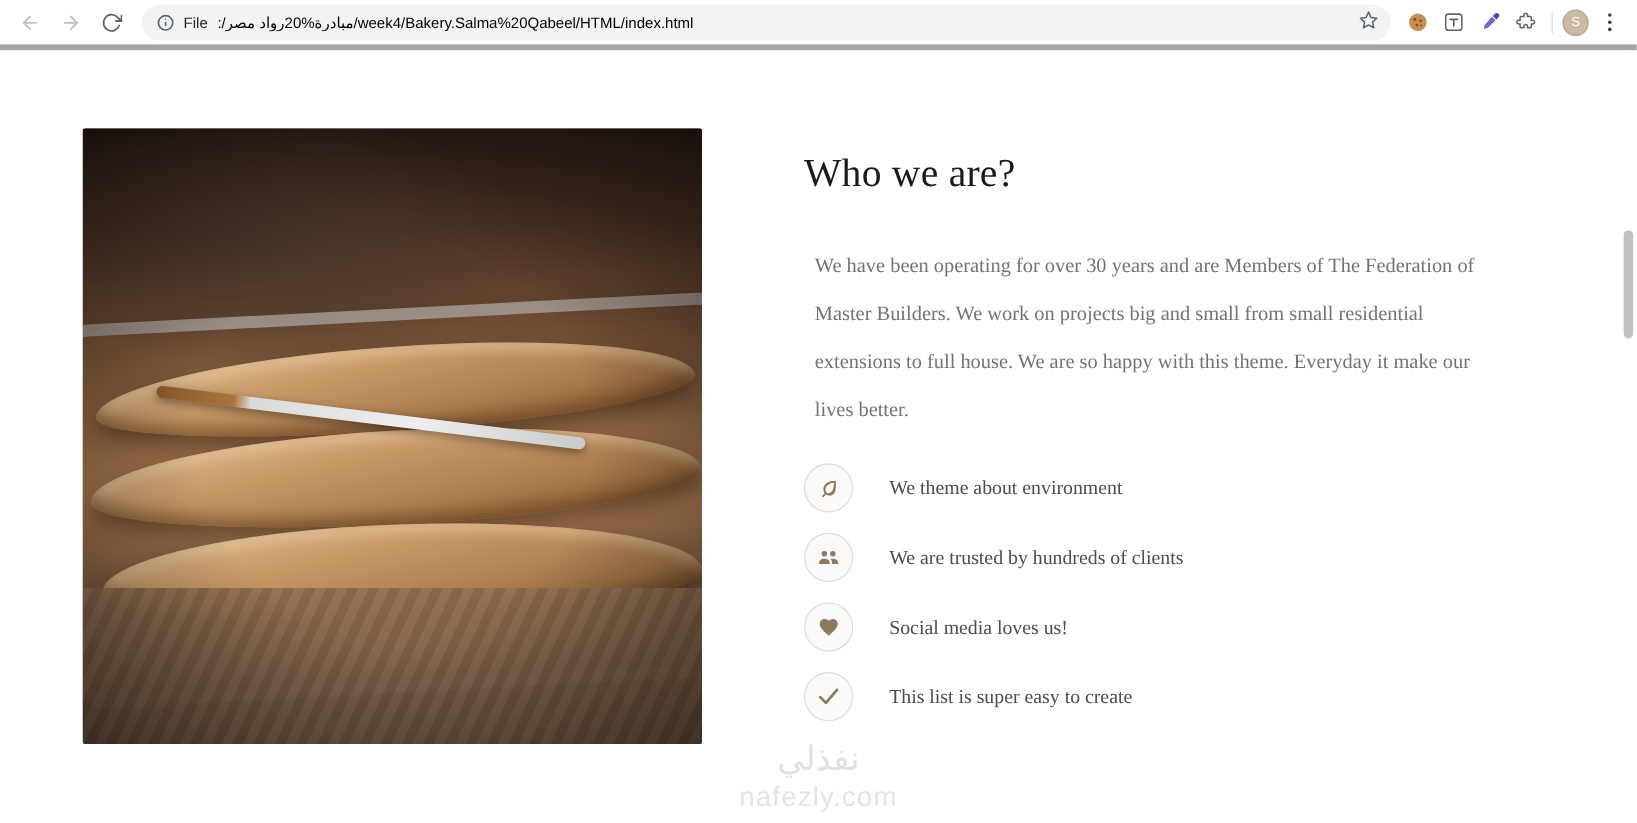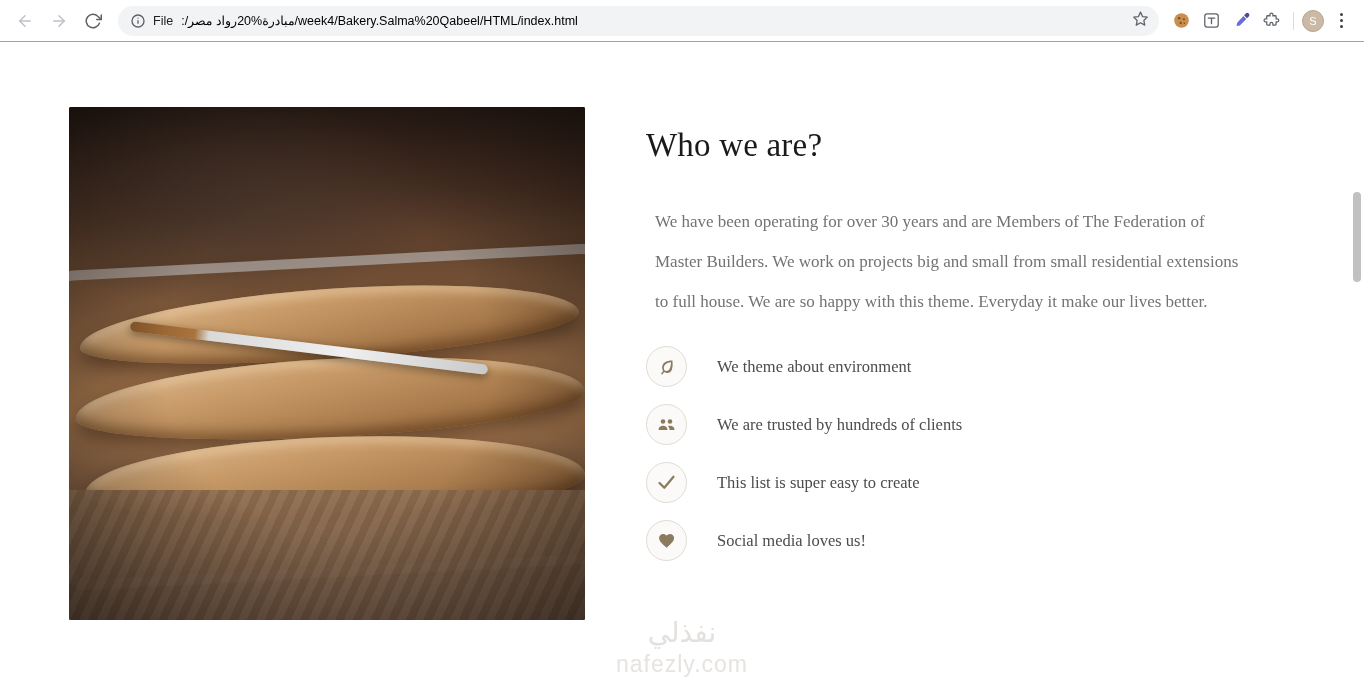--- a/index.html
+++ b/index.html
@@ -11,21 +11,21 @@
     font-family: "Liberation Sans", sans-serif;
   }
 
   
   .browser-chrome {
     height: 42px;
     background: #ffffff;
     display: flex;
     align-items: center;
     padding: 0 10px;
-    border-bottom: 1px solid #a3a3a3;
+    border-bottom: 5px solid #a3a3a3;
   }
   .nav-btn {
     width: 30px; height: 30px;
     display: flex; align-items: center; justify-content: center;
     border-radius: 50%;
     color: #5f6368;
     flex: 0 0 auto;
     margin-right: 4px;
   }
   .nav-btn.disabled { color: #bdc1c6; }
@@ -167,20 +167,21 @@
   .hero-image .vignette {
     position: absolute; inset: 0;
     background: radial-gradient(ellipse at center, rgba(0,0,0,0) 45%, rgba(0,0,0,0.45) 100%);
   }
 
   .about {
     flex: 1 1 auto;
     padding-left: 61px;
     padding-right: 120px;
     padding-top: 20px;
+    margin-left: 24px;
   }
   .about h2 {
     font-family: "Liberation Serif", serif;
     font-size: 33px;
     font-weight: 400;
     color: #1a1a1a;
     margin: 0 0 38px 0;
     letter-spacing: .2px;
   }
   .about p {
@@ -370,36 +371,36 @@
               <circle cx="16" cy="8.5" r="2.6"></circle>
               <path d="M3 17.2c0-2.4 2.4-3.8 5-3.8s5 1.4 5 3.8v1.1H3v-1.1z"></path>
               <path d="M13.6 13.6c.8-.2 1.6-.2 2.4-.2 2.6 0 5 1.4 5 3.8v1.1h-5.6v-1.1c0-1.5-.7-2.7-1.8-3.6z"></path>
             </svg>
           </span>
           <span class="feature-text">We are trusted by hundreds of clients</span>
         </li>
 
         <li class="feature">
           <span class="feature-icon">
+            <svg width="20" height="20" viewBox="0 0 24 24" fill="currentColor">
+              <path d="M12 20.5l-1.4-1.3C5.6 14.7 2.5 11.9 2.5 8.4 2.5 5.6 4.7 3.5 7.4 3.5c1.6 0 3.1.7 4.1 1.9a5.4 5.4 0 0 1 4.1-1.9c2.7 0 4.9 2.1 4.9 4.9 0 3.5-3.1 6.3-8.1 10.8L12 20.5z"></path>
+            </svg>
+          </span>
+          <span class="feature-text">Social media loves us!</span>
+        </li>
+
+        <li class="feature">
+          <span class="feature-icon">
             <svg width="21" height="21" viewBox="0 0 24 24" fill="none" stroke="currentColor" stroke-width="2.6" stroke-linecap="round" stroke-linejoin="round">
               <polyline points="4 12.5 9.5 18 20 5.5"></polyline>
             </svg>
           </span>
           <span class="feature-text">This list is super easy to create</span>
         </li>
 
-        <li class="feature">
-          <span class="feature-icon">
-            <svg width="20" height="20" viewBox="0 0 24 24" fill="currentColor">
-              <path d="M12 20.5l-1.4-1.3C5.6 14.7 2.5 11.9 2.5 8.4 2.5 5.6 4.7 3.5 7.4 3.5c1.6 0 3.1.7 4.1 1.9a5.4 5.4 0 0 1 4.1-1.9c2.7 0 4.9 2.1 4.9 4.9 0 3.5-3.1 6.3-8.1 10.8L12 20.5z"></path>
-            </svg>
-          </span>
-          <span class="feature-text">Social media loves us!</span>
-        </li>
-
       </ul>
     </div>
   </div>
 
   <div class="watermark">
     <div class="wm-ar">نفذلي</div>
     <div class="wm-en">nafezly.com</div>
   </div>
 
   <div class="scrollbar-track">

